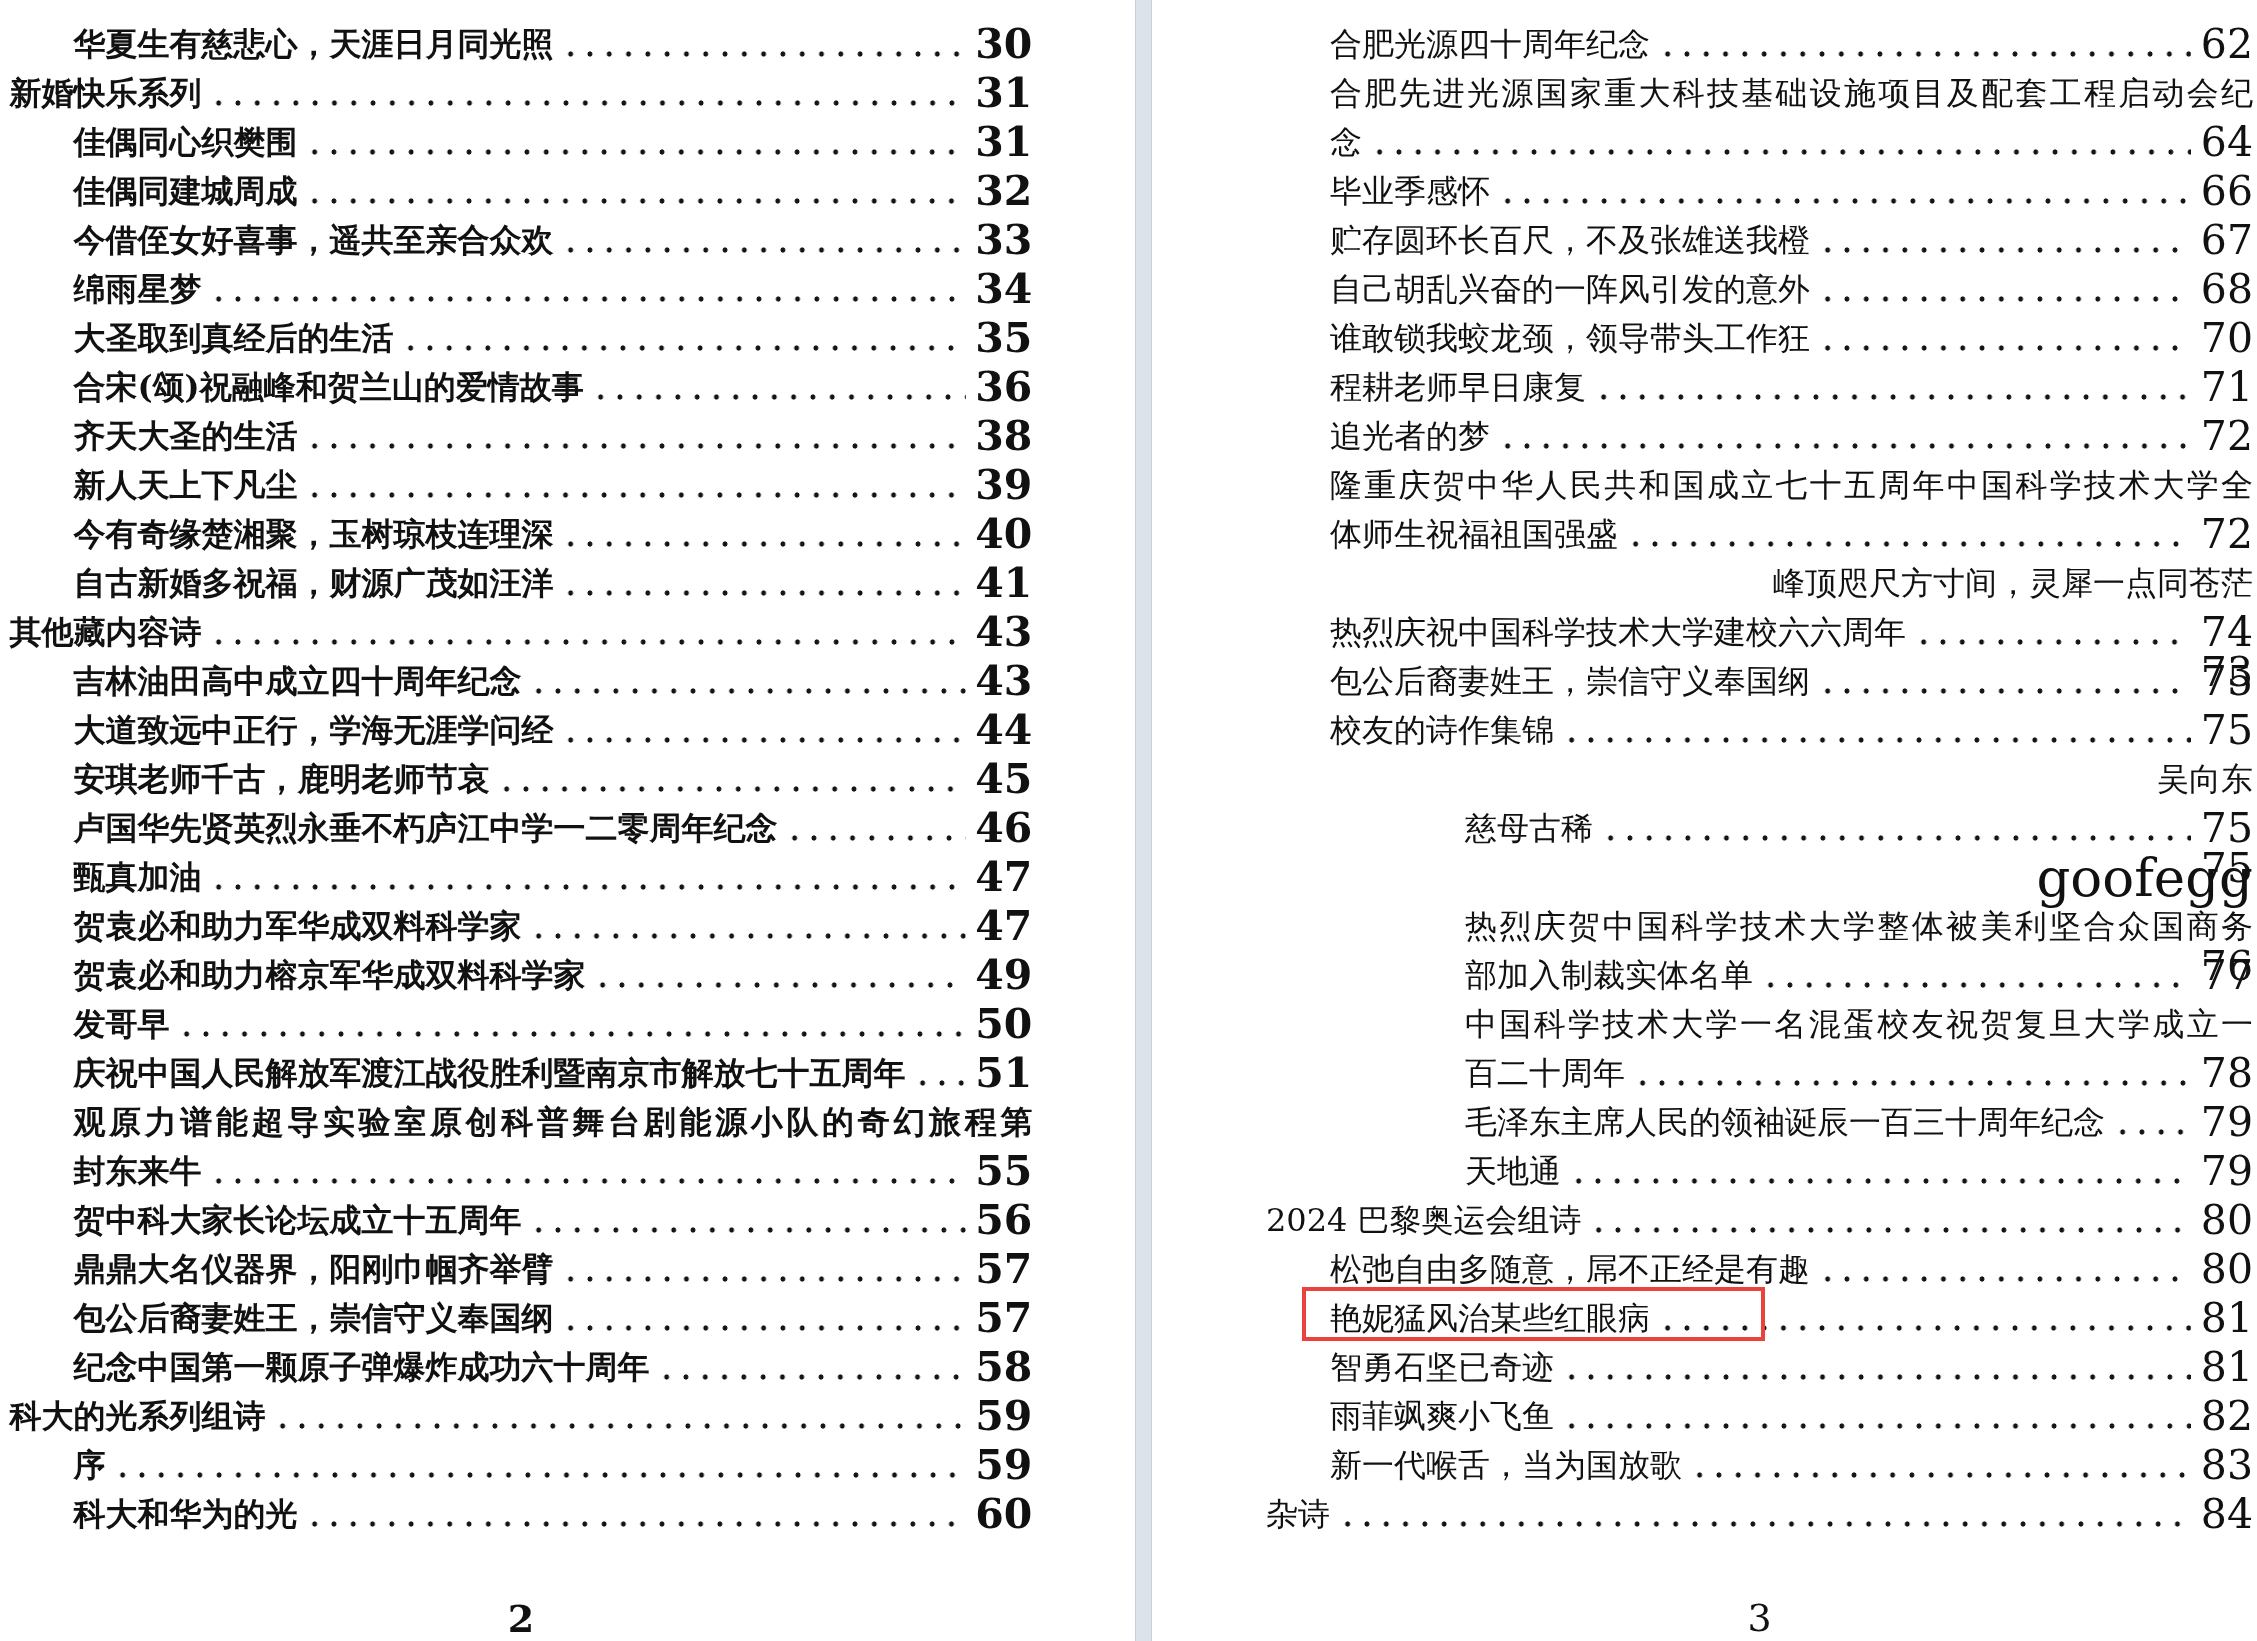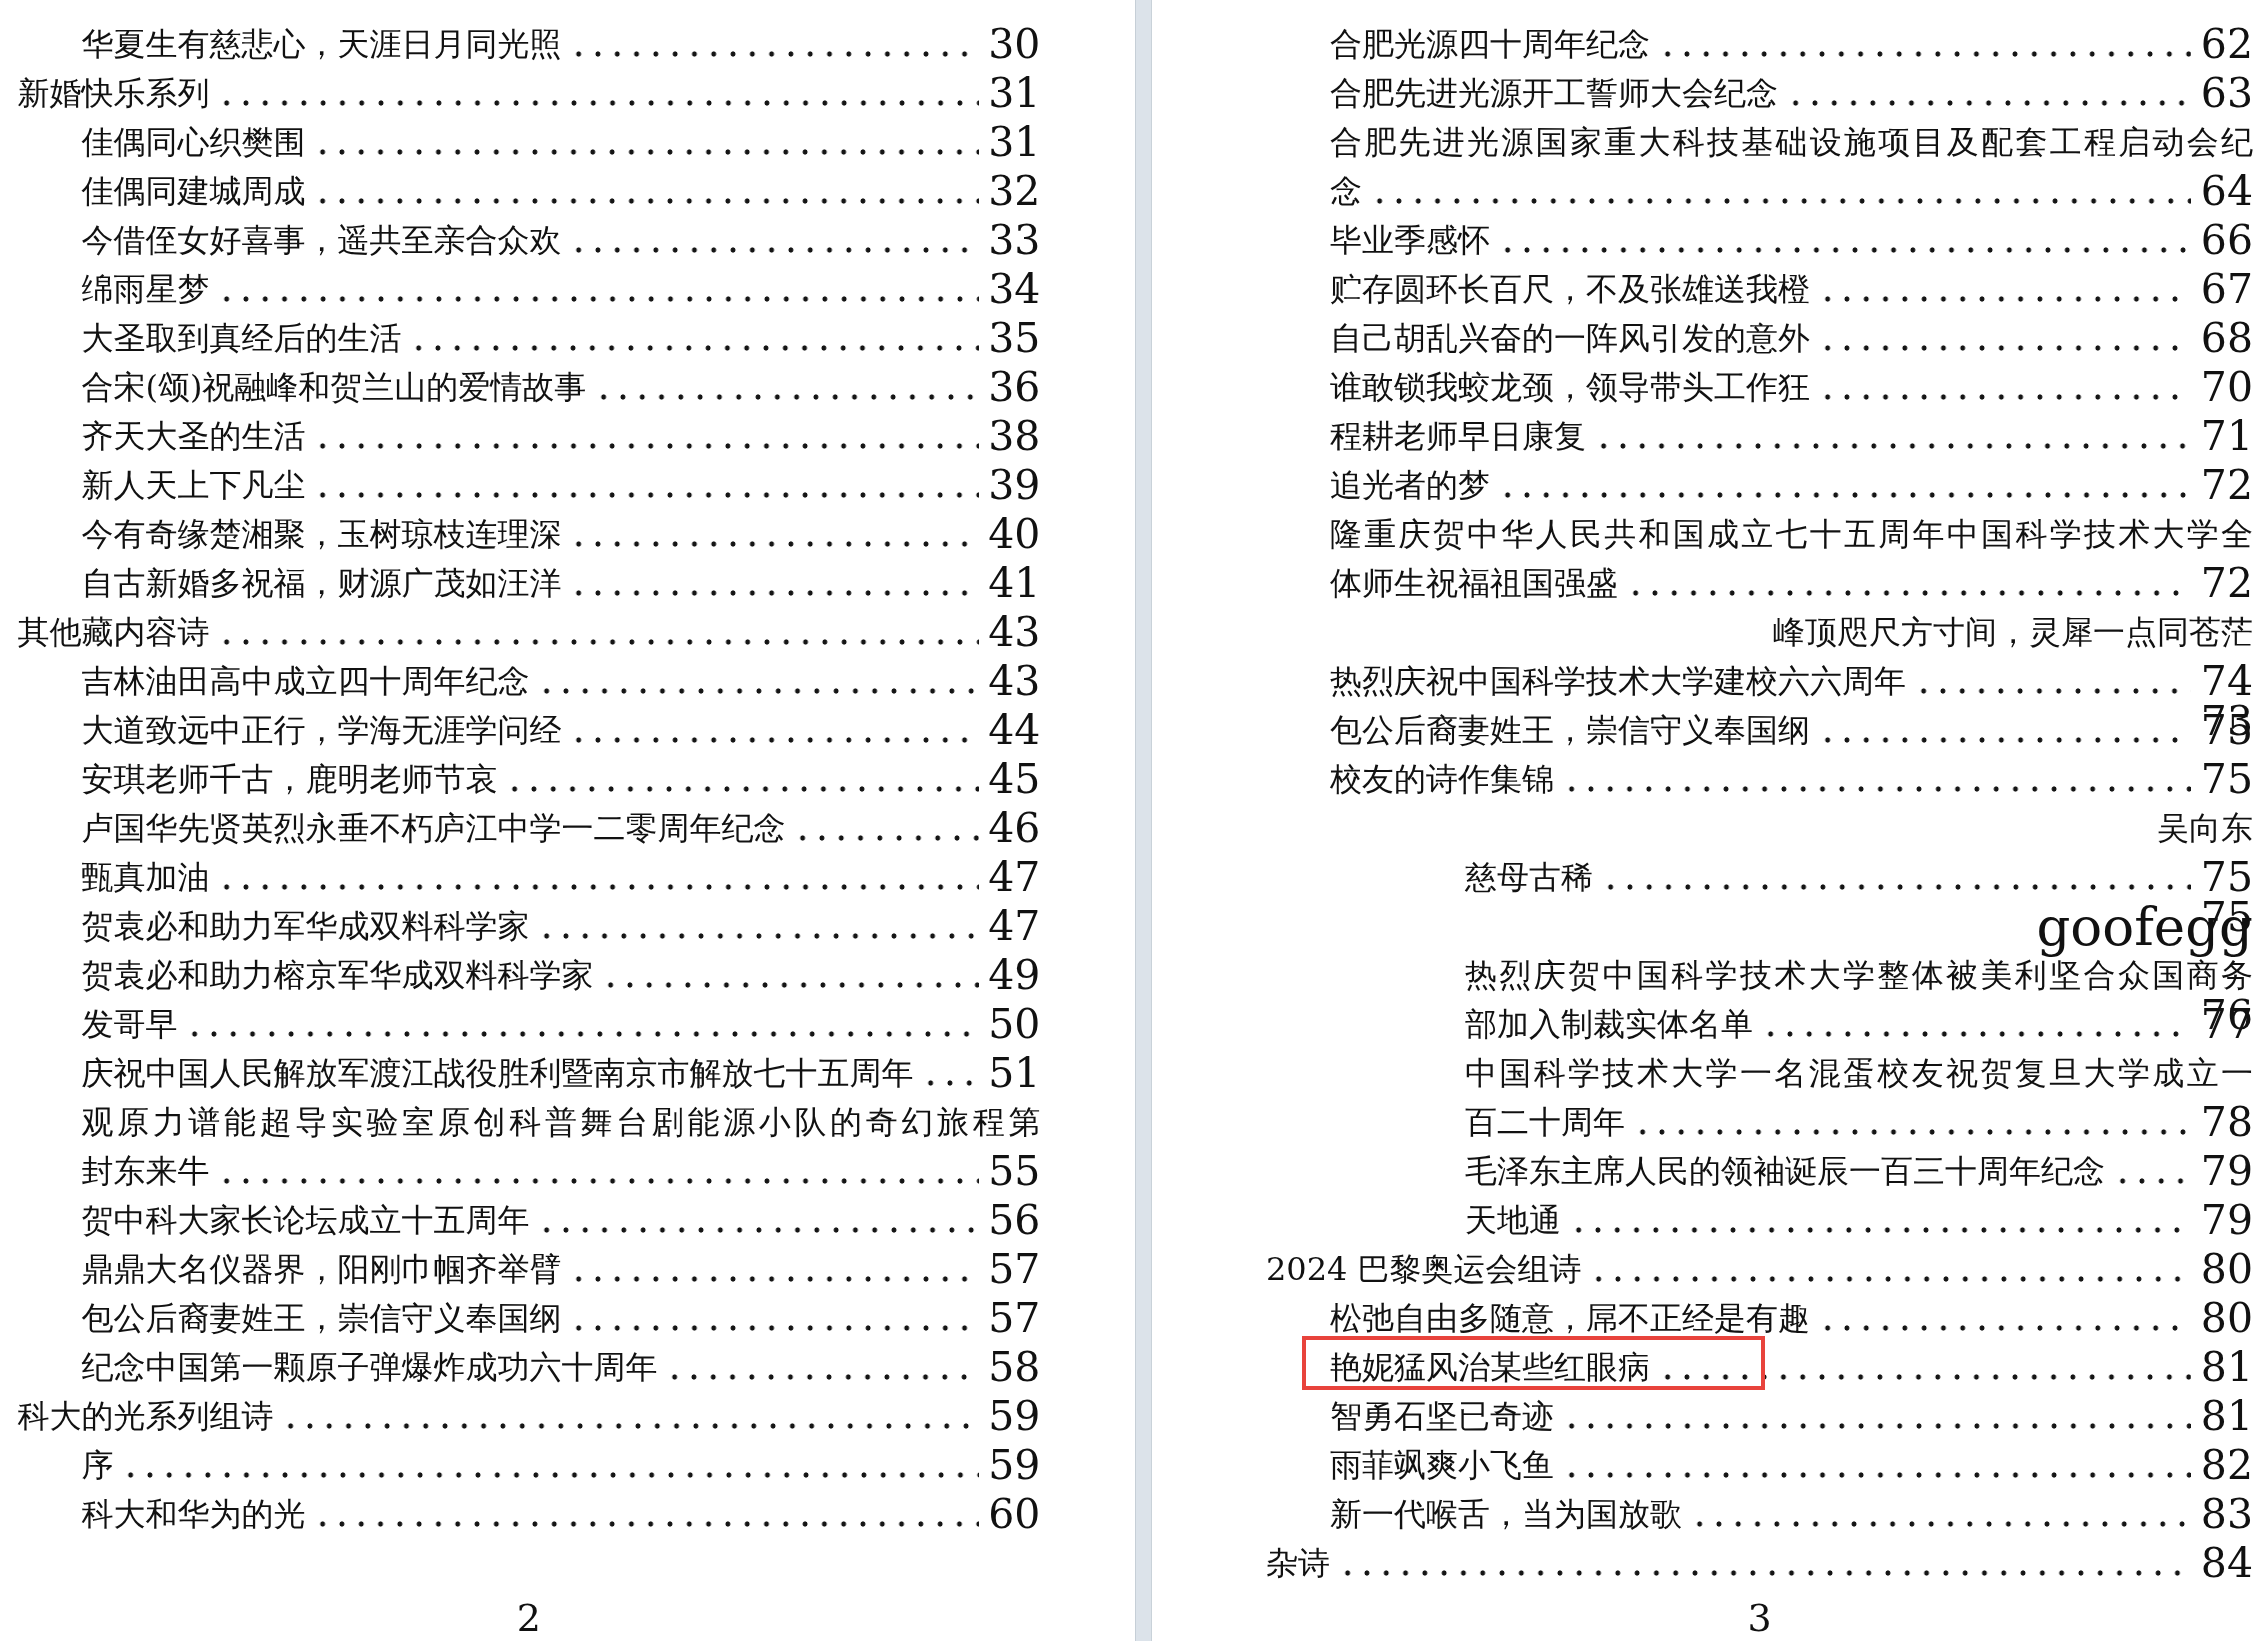--- a/index.html
+++ b/index.html
@@ -2,21 +2,21 @@
 <html style="font-size:15px"><head>
 <meta charset="utf-8">
 <style>
   html,body{margin:0;padding:0;background:#ffffff;}
   .canvas{
     position:relative;width:2257px;height:1641px;overflow:hidden;
     background:#ffffff;color:#111;
     font-family:"DejaVu Serif","Liberation Serif",serif;
   }
   .page{position:absolute;top:0;height:100%;background:#fff;}
-  .page-left{left:8px;width:1127px;}
+  .page-left{left:0;width:1127px;font-weight:bold;}
   .page-right{left:1152px;width:945px;}
   .divider{
     position:absolute;top:0;left:1135px;width:17px;height:100%;
     background:#dce3ea;border-left:0.9px solid #c6cfd7;border-right:0.9px solid #c9d2d9;
     box-sizing:border-box;
   }
   .content{position:absolute;top:20px;}
   .page-left  .content{left:9.4px;width:1023px;}
   .page-right .content{left:114px;width:987px;}
 
@@ -214,25 +214,20 @@
 
   <div class="divider"></div>
 
   <div class="page page-right">
     <div class="content">
         <div class="row lvl1">
     <span class="title">合肥光源四十周年纪念</span>
     <span class="leader"></span>
     <span class="pagenum">62</span>
   </div>
-        <div class="row lvl1">
-    <span class="title">合肥先进光源开工誓师大会纪念</span>
-    <span class="leader"></span>
-    <span class="pagenum">63</span>
-  </div>
         <div class="row lvl1 wrap">
     <span class="title">合肥先进光源国家重大科技基础设施项目及配套工程启动会纪</span>
 
   </div>
         <div class="row lvl1">
     <span class="title">念</span>
     <span class="leader"></span>
     <span class="pagenum">64</span>
   </div>
         <div class="row lvl1">

